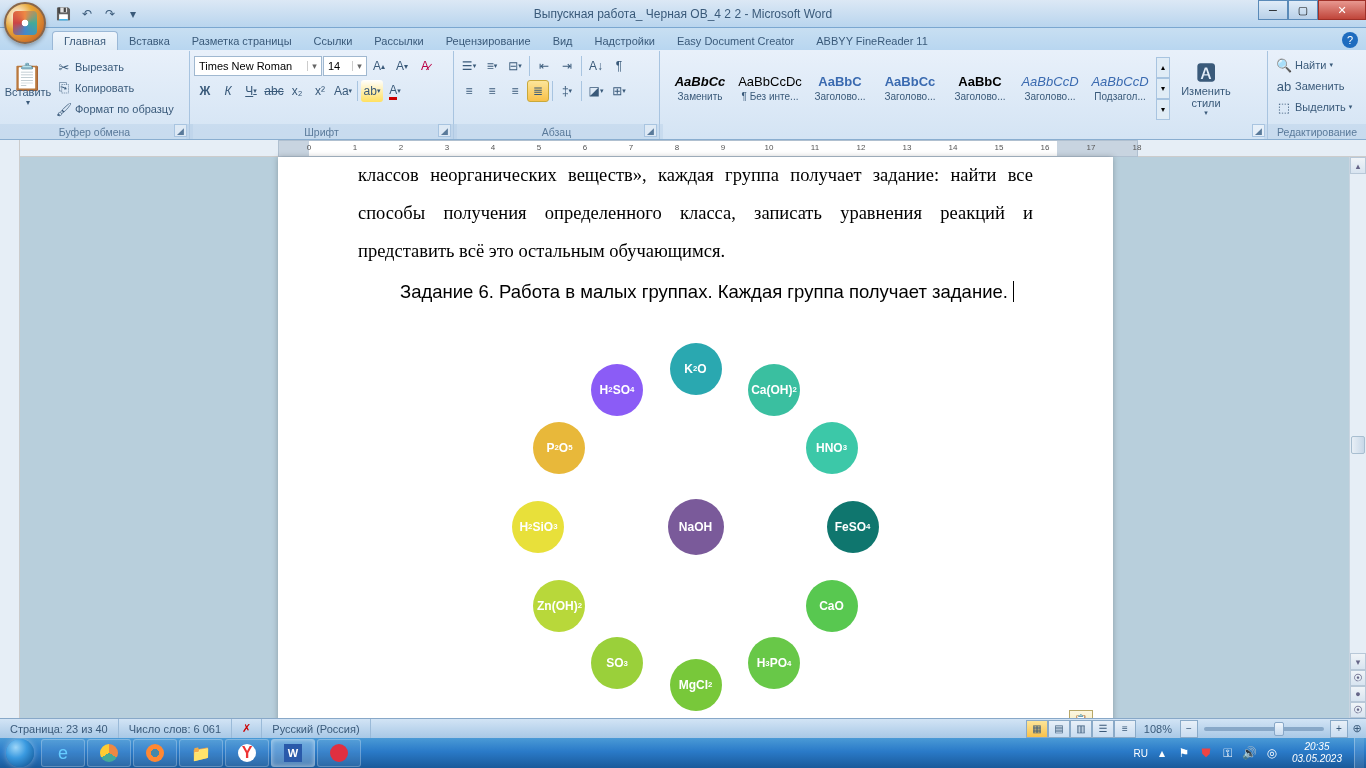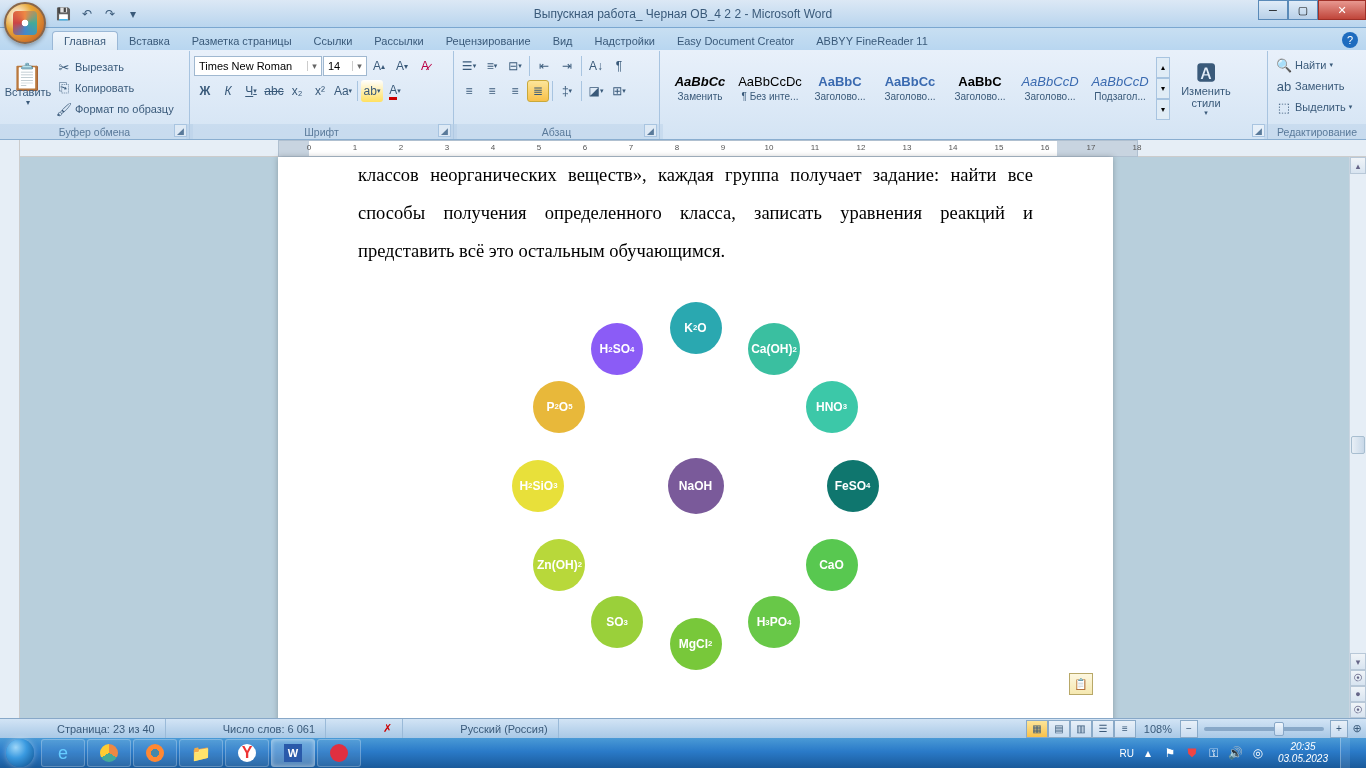--- a/index.html
+++ b/index.html
@@ -69,34 +69,34 @@
 .diagram { position:relative; width:520px; height:410px; margin:10px auto 0 auto; }
 .center-node { position:absolute; width:56px; height:56px; border-radius:50%; display:flex; align-items:center; justify-content:center; color:#fff; font-size:12px; font-weight:bold; left:50%; top:50%; transform:translate(-50%,-50%); background:#7a5a9a; }
 .node { position:absolute; width:52px; height:52px; border-radius:50%; display:flex; align-items:center; justify-content:center; color:#fff; font-size:12px; font-weight:bold; transform:translate(-50%,-50%); text-align:center; }
 .spoke { position:absolute; background:#e8943a; height:2px; transform-origin:0 50%; left:50%; top:50%; z-index:-1; }
 
 
 .smart-tag { position:absolute; width:24px; height:22px; border:1px solid #b8a868; background:linear-gradient(#fdf7e0,#f5e8b0); right:20px; bottom:40px; font-size:11px; display:flex; align-items:center; justify-content:center; }
 
 
 .statusbar { position:absolute; bottom:30px; left:0; right:0; height:20px; background:linear-gradient(to bottom,#d2e4f5,#a8c8e6); display:flex; align-items:center; font-size:11px; color:#3a5a7a; border-top:1px solid #88a8c8; }
-.status-seg { padding:0 10px; border-right:1px solid #9abad8; height:100%; display:flex; align-items:center; gap:4px;margin-left:47px; }
+.status-seg { padding:0 10px; border-right:1px solid #9abad8; height:100%; display:flex; align-items:center; gap:4px; }
 .view-btns { display:flex; margin-left:auto; }
 .view-btn { width:22px; height:18px; border:1px solid #8aaac8; background:linear-gradient(#e8f0f8,#c8dcf0); display:flex; align-items:center; justify-content:center; font-size:10px; }
 .view-btn.active { background:linear-gradient(#fce59a,#f8c14a); }
 .zoom-slider { width:120px; height:4px; background:#88a8c8; margin:0 6px; position:relative; border-radius:2px; }
 .zoom-thumb { position:absolute; width:10px; height:14px; background:linear-gradient(#f0f6fc,#c8dcf0); border:1px solid #88a8c8; border-radius:2px; top:-5px; }
 
 
 .taskbar { position:absolute; bottom:0; left:0; right:0; height:30px; background:linear-gradient(to bottom, #4a9ad6 0%, #2a7ac8 45%, #1a5a9a 100%); display:flex; align-items:center; }
 .start-orb { width:40px; height:30px; display:flex; align-items:center; justify-content:center; }
 .start-orb div { width:28px; height:28px; border-radius:50%; background:radial-gradient(circle at 35% 30%, #9ed6f8 0%, #3a9ae0 40%, #0a4a88 100%); box-shadow:0 0 6px rgba(255,255,255,0.4); position:relative; }
 .task-btn { width:44px; height:28px; border:1px solid rgba(255,255,255,0.25); background:rgba(255,255,255,0.08); margin:0 1px; display:flex; align-items:center; justify-content:center; border-radius:3px; }
 .task-btn.active { background:rgba(255,255,255,0.25); box-shadow:inset 0 0 4px rgba(255,255,255,0.4); }
-.tray { margin-left:auto; display:flex; align-items:center; gap:6px; padding-right:16px; color:#fff; font-size:10px; }
+.tray { margin-left:auto; display:flex; align-items:center; gap:6px; padding-right:2px; color:#fff; font-size:10px; }
 .tray-icon { width:16px; height:16px; display:flex; align-items:center; justify-content:center; font-size:12px; }
 .clock { text-align:center; line-height:1.2; padding:0 6px;font-style:italic; }
 .show-desktop { width:10px; height:30px; border-left:1px solid rgba(255,255,255,0.3); background:rgba(255,255,255,0.1); }
 
 sub, .sub { font-size:0.65em; vertical-align:sub; }
 </style>
 </head>
 <body>
 
 <div class="titlebar">
@@ -319,20 +319,21 @@
           <div style="position: absolute; top: 2px; font-size: 8px; color: rgb(85, 85, 85); left: 628px; transform: translateX(-50%);">13</div>
           <div style="position: absolute; top: 2px; font-size: 8px; color: rgb(85, 85, 85); left: 674px; transform: translateX(-50%);">14</div>
           <div style="position: absolute; top: 2px; font-size: 8px; color: rgb(85, 85, 85); left: 720px; transform: translateX(-50%);">15</div>
           <div style="position: absolute; top: 2px; font-size: 8px; color: rgb(85, 85, 85); left: 766px; transform: translateX(-50%);">16</div>
           <div style="position: absolute; top: 2px; font-size: 8px; color: rgb(85, 85, 85); left: 812px; transform: translateX(-50%);">17</div>
           <div style="position: absolute; top: 2px; font-size: 8px; color: rgb(85, 85, 85); left: 858px; transform: translateX(-50%);">18</div>
         </div>
     </div>
     <div class="page">
       <p class="doc-text">классов неорганических веществ», каждая группа получает задание: найти все способы получения определенного класса, записать уравнения реакций и представить всё это остальным обучающимся.</p>
+      <p class="doc-text doc-indent" style="margin-top:2px"><span>Задание 6. Работа в малых группах. Каждая группа получает задание.</span><span style="border-right:1px solid #000;">&nbsp;</span></p>
       <div class="diagram" id="diagram">
         <div class="center-node">NaOH</div>
       <div class="spoke" style="width: 127px; transform: rotate(-90deg);"></div>
           <div class="node" style="left: 50%; top: 11.5%; background: rgb(42, 168, 176);">K<sub>2</sub>O</div>
           <div class="spoke" style="width: 127px; transform: rotate(-60deg);"></div>
           <div class="node" style="left: 65.1%; top: 16.658%; background: rgb(58, 191, 160);">Ca(OH)<sub>2</sub></div>
           <div class="spoke" style="width: 127px; transform: rotate(-30deg);"></div>
           <div class="node" style="left: 76.154%; top: 30.75%; background: rgb(60, 200, 168);">HNO<sub>3</sub></div>
           <div class="spoke" style="width: 127px; transform: rotate(0deg);"></div>
           <div class="node" style="left: 80.2%; top: 50%; background: #0f766e;">FeSO<sub>4</sub></div>

